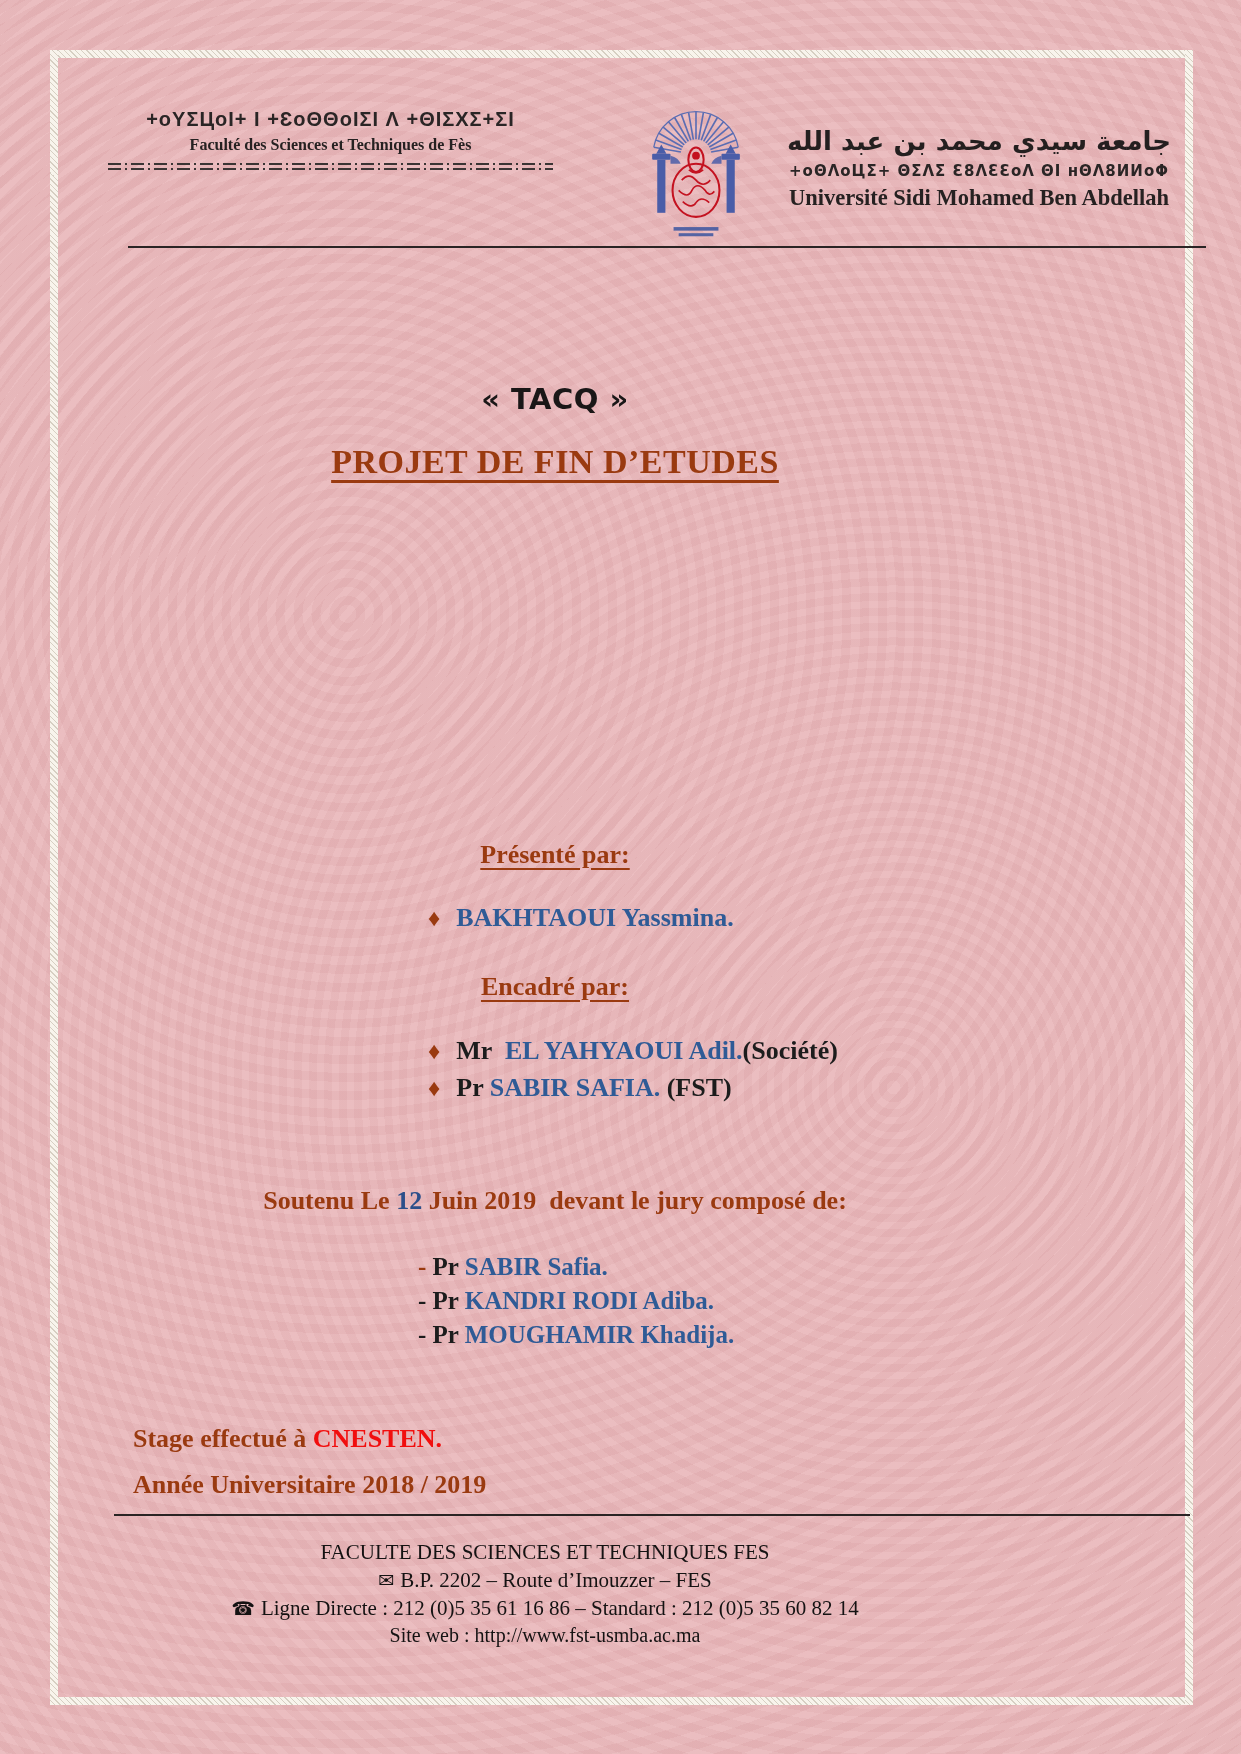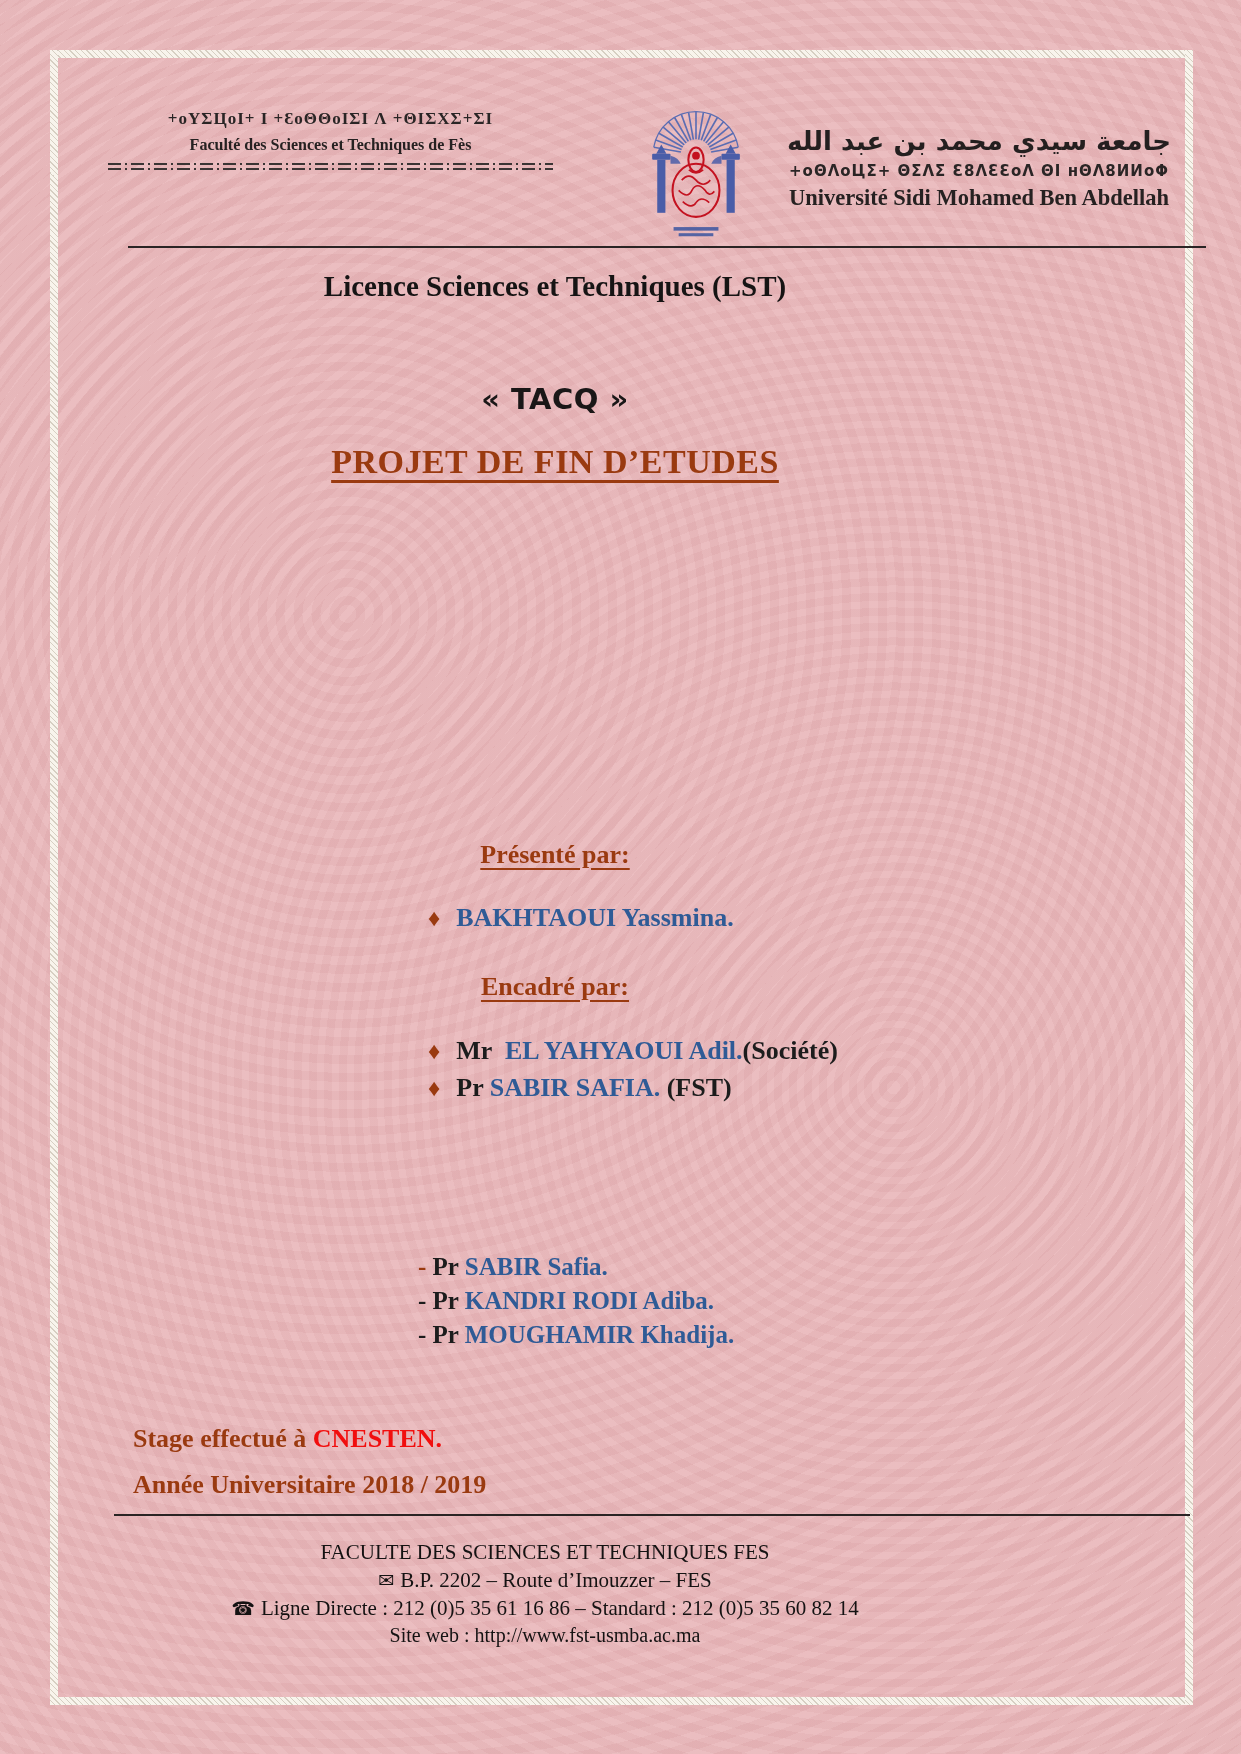--- a/index.html
+++ b/index.html
@@ -24,21 +24,21 @@
   .b{font-weight:bold;}
   .maroon{color:#9a3a10;}
   .red{color:#f10e0e;}
   .blue{color:#2f5b96;}
   .ink{color:#1c1c1c;}
   .prewrap{white-space:pre-wrap;}
 
   
   .hdr-left{left:108px; top:108px; width:445px; text-align:center;}
   .hdr-left .ar{font-size:27px; line-height:36px; font-weight:bold; color:#241f1f; font-family:"DejaVu Sans",sans-serif;}
-  .hdr-left .tif{font-size:17px; line-height:22px; font-weight:bold; color:#2a2525; font-family:Liberation Serif, serif; letter-spacing:1px;}
+  .hdr-left .tif{font-size:20px; line-height:22px; font-weight:bold; color:#2a2525; font-family:Liberation Sans, sans-serif; letter-spacing:1px;}
   .hdr-left .lat{font-size:16px; line-height:29px; font-weight:bold; color:#262121;}
   .dashdot{margin-top:4px; height:7px;
     background:
       repeating-linear-gradient(90deg,#3a3434 0 13px,transparent 13px 17px,#3a3434 17px 19px,transparent 19px 23px) left top/100% 2px no-repeat,
       repeating-linear-gradient(90deg,#3a3434 0 13px,transparent 13px 17px,#3a3434 17px 19px,transparent 19px 23px) left bottom/100% 2px no-repeat;}
   .hdr-right{left:778px; top:124px; width:402px; text-align:center;}
   .hdr-right .ar{font-size:26px; line-height:34px; font-weight:bold; color:#241f1f; font-family:"DejaVu Sans",sans-serif;}
   .hdr-right .tif{font-size:15px; line-height:20px; margin-top:3px; font-weight:bold; color:#2a2525; font-family:"DejaVu Sans",sans-serif; letter-spacing:1px;}
   .hdr-right .lat{font-size:22.5px; line-height:29px; margin-top:2px; font-weight:bold; color:#262121;}
   .hdr-rule{left:128px; top:246px; width:1078px; height:2px; background:#2a2424;}
@@ -146,33 +146,33 @@
   </div>
 
   <div class="abs hdr-right">
     <div class="ar">جامعة سيدي محمد بن عبد الله</div>
     <div class="tif">+oΘΛoЦΣ+ ΘΣΛΣ Ɛ8ΛƐƐoΛ ΘI ʜΘΛ8ИИoΦ</div>
     <div class="lat">Université Sidi Mohamed Ben Abdellah</div>
   </div>
 
   <div class="abs hdr-rule"></div>
 
-  <div class="abs colwrap licence serif b">Licence Sciences et Techniques (LST)</div>
   <div class="abs colwrap tacq comic b">« TACQ »</div>
 
   <div class="abs colwrap projet serif b maroon">PROJET DE FIN D’ETUDES</div>
 
 
   <div class="abs colwrap presente serif b maroon heading-ul">Présenté par:</div>
   <div class="abs bullet-line bl-1 serif b prewrap"><span class="diamond">♦</span><span class="blue">BAKHTAOUI Yassmina.</span></div>
 
   <div class="abs colwrap encadre serif b maroon heading-ul">Encadré par:</div>
   <div class="abs bullet-line bl-2 serif b prewrap"><span class="diamond">♦</span><span class="ink">Mr  </span><span class="blue">EL YAHYAOUI Adil.</span><span class="ink">(Société)</span></div>
   <div class="abs bullet-line bl-3 serif b prewrap"><span class="diamond">♦</span><span class="ink">Pr </span><span class="blue">SABIR SAFIA.</span><span class="ink"> (FST)</span></div>
 
+  <div class="abs colwrap soutenu serif b prewrap"><span class="maroon">Soutenu Le </span><span style="color:#2c4f8a">12</span><span class="maroon"> Juin 2019  devant le jury composé de:</span></div>
 
   <div class="abs jury-line j-1 serif b prewrap"><span class="maroon">- </span><span class="ink">Pr </span><span class="blue">SABIR Safia.</span></div>
   <div class="abs jury-line j-2 serif b prewrap"><span class="ink">- </span><span class="ink">Pr </span><span class="blue">KANDRI RODI Adiba.</span></div>
   <div class="abs jury-line j-3 serif b prewrap"><span class="ink">- </span><span class="ink">Pr </span><span class="blue">MOUGHAMIR Khadija.</span></div>
 
   <div class="abs stage serif b prewrap"><span class="maroon">Stage effectué à </span><span class="red">CNESTEN.</span></div>
   <div class="abs annee serif b maroon">Année Universitaire 2018 / 2019</div>
 
   <div class="abs foot-rule"></div>
 

